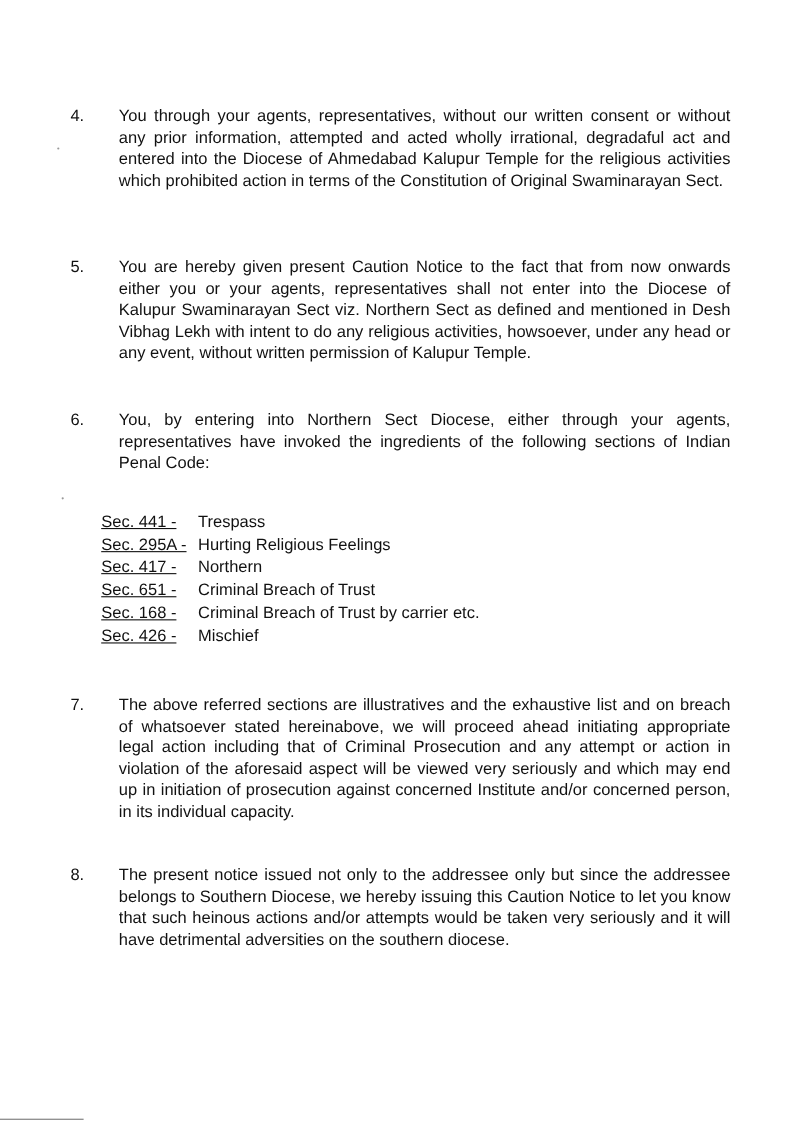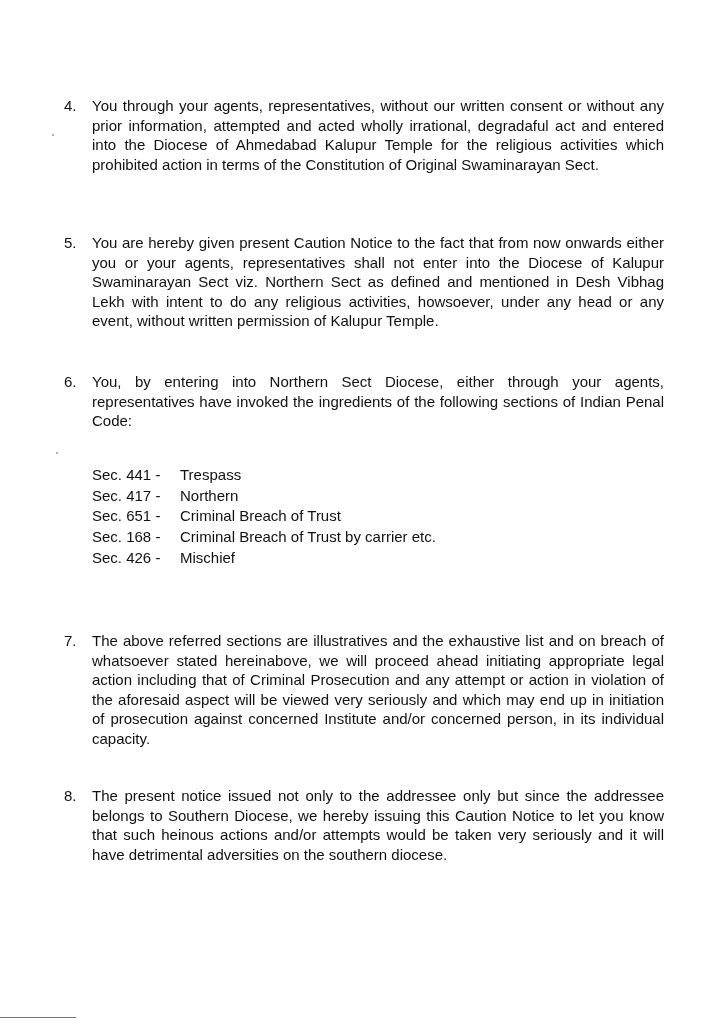--- a/index.html
+++ b/index.html
@@ -3,29 +3,29 @@
 <meta charset="utf-8">
 <style>
   html, body { margin: 0; padding: 0; }
   body {
     width: 718px; height: 1024px; background: #ffffff; position: relative; overflow: hidden;
     font-family: "Liberation Sans", sans-serif; color: #111;
   }
   .page { position: absolute; left: 0; top: 0; width: 718px; height: 1024px; }
   .para { position: absolute; left: 64px; width: 600px; font-size: 15px; line-height: 19.5px; }
   .para .num { position: absolute; left: 0; top: 0; width: 24px; }
-  .para .txt { margin-left: 28px; text-align: justify; text-align-last: left; }
+  .para .txt { margin-left: 44px; text-align: justify; text-align-last: left; }
   #p4 { top: 96px; }
   #p5 { top: 233px; }
   #p6 { top: 372px; }
   #p7 { top: 631px; }
   #p8 { top: 786px; }
   .sections { position: absolute; left: 92px; top: 465px; font-size: 15px; line-height: 20.7px; }
   .sec-row { display: flex; white-space: nowrap; }
-  .sec-code { width: 88px; }
+  .sec-code { width: 88px; text-decoration: underline; }
   .bottom-rule { position: absolute; left: 0; top: 1017px; width: 76px; height: 1px; background: #777; }
   .speck { position: absolute; width: 2px; height: 2px; background: #999; border-radius: 50%; }
 </style>
 </head>
 <body>
 
 <div class="page">
 
   <div class="para" id="p4">
     <span class="num">4.</span>
@@ -39,20 +39,24 @@
 
   <div class="para" id="p6">
     <span class="num">6.</span>
     <div class="txt">You, by entering into Northern Sect Diocese, either through your agents, representatives have invoked the ingredients of the following sections of Indian Penal Code:</div>
   </div>
 
   <div class="sections">
     <div class="sec-row">
       <span class="sec-code">Sec. 441 -</span>
       <span>Trespass</span>
+    </div>
+    <div class="sec-row">
+      <span class="sec-code">Sec. 295A -</span>
+      <span>Hurting Religious Feelings</span>
     </div>
     <div class="sec-row">
       <span class="sec-code">Sec. 417 -</span>
       <span>Northern</span>
     </div>
     <div class="sec-row">
       <span class="sec-code">Sec. 651 -</span>
       <span>Criminal Breach of Trust</span>
     </div>
     <div class="sec-row">

